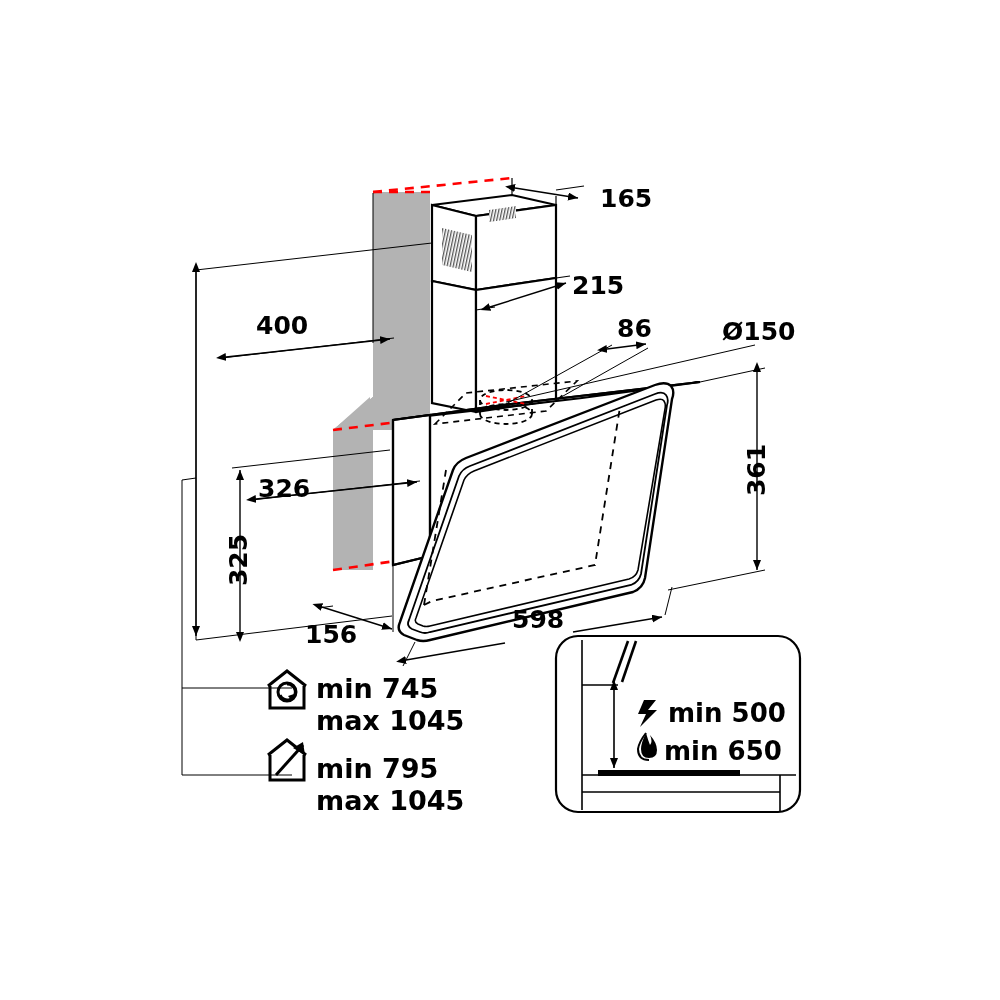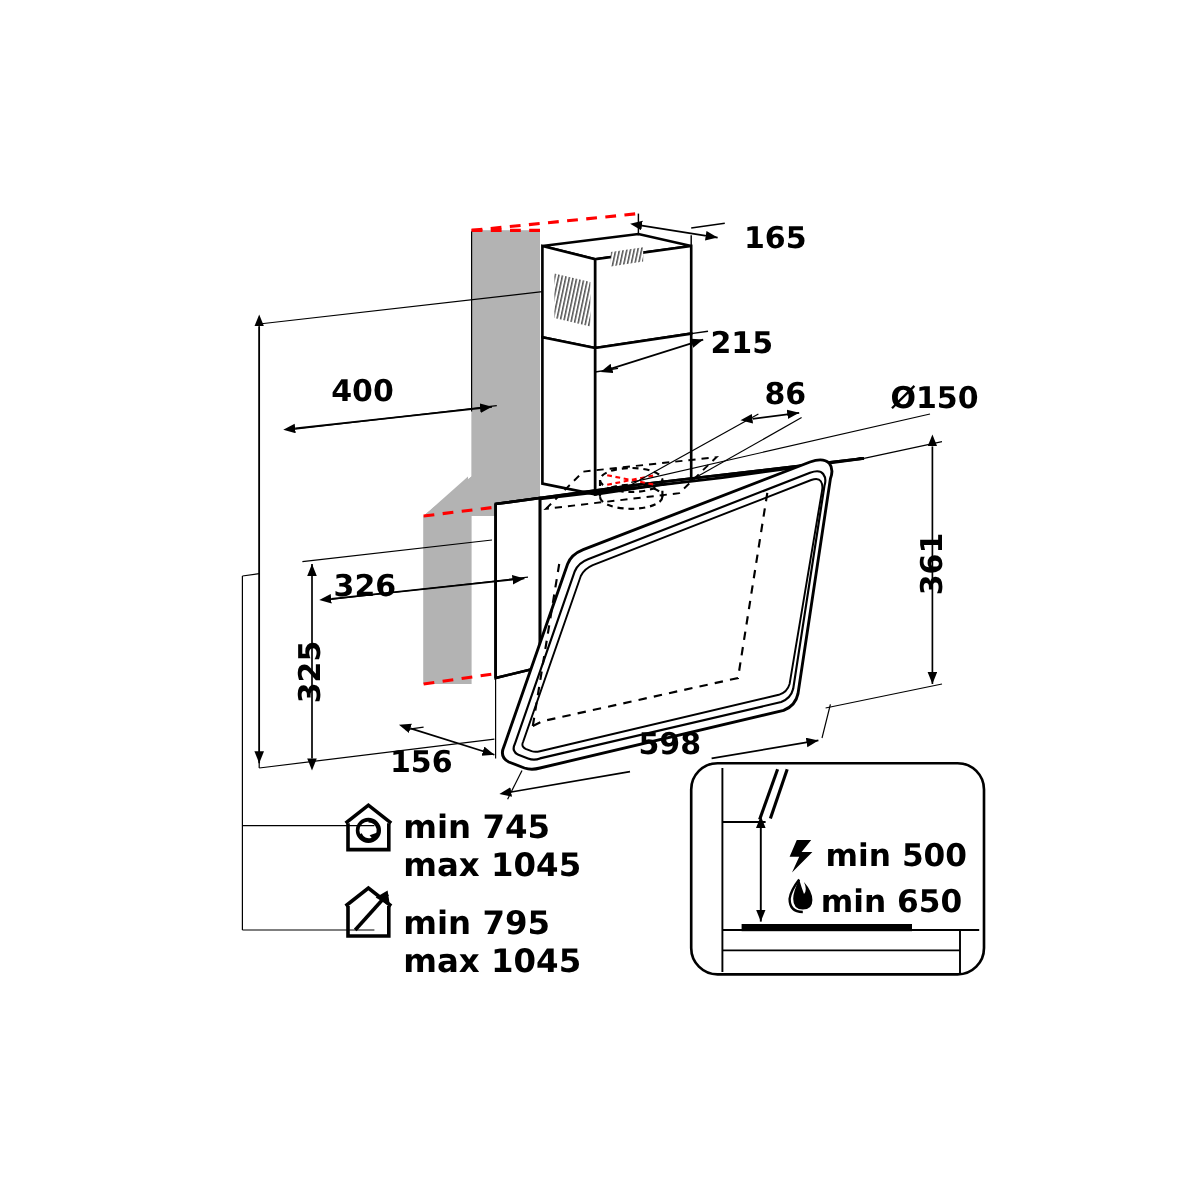--- a/index.html
+++ b/index.html
@@ -2,21 +2,21 @@
 <html><head>
 <meta charset="utf-8">
 <style>
   html,body{margin:0;padding:0;}
   body{
     width:1000px;height:1000px;
     background:#ffffff;
     font-family:"DejaVu Sans","Liberation Sans",sans-serif;
     overflow:hidden;
   }
-  #stage{position:relative;width:836px;height:1000px;margin-left:20px;}
+  #stage{position:relative;width:836px;height:1000px;}
   #stage svg{position:absolute;top:0;left:0;}
   .dimtext{
     font-family:"DejaVu Sans","Liberation Sans",sans-serif;
     font-weight:bold;
     fill:#000000;
   }
 </style>
 </head>
 <body>
 

